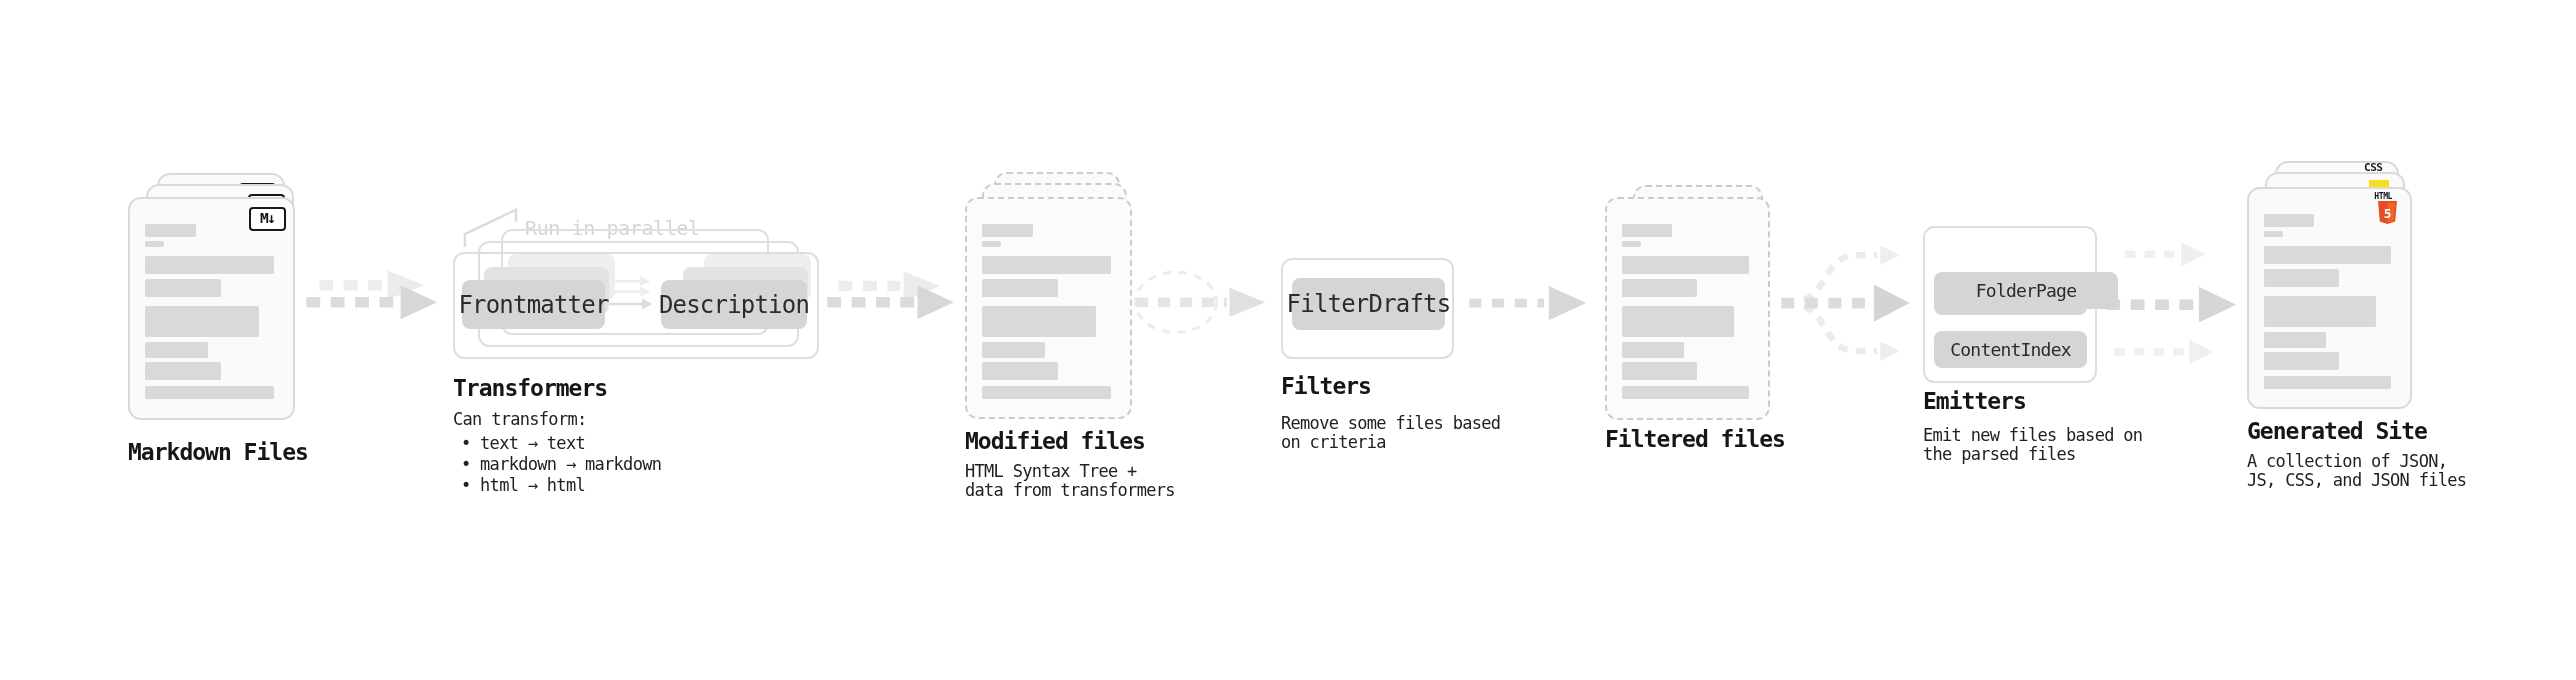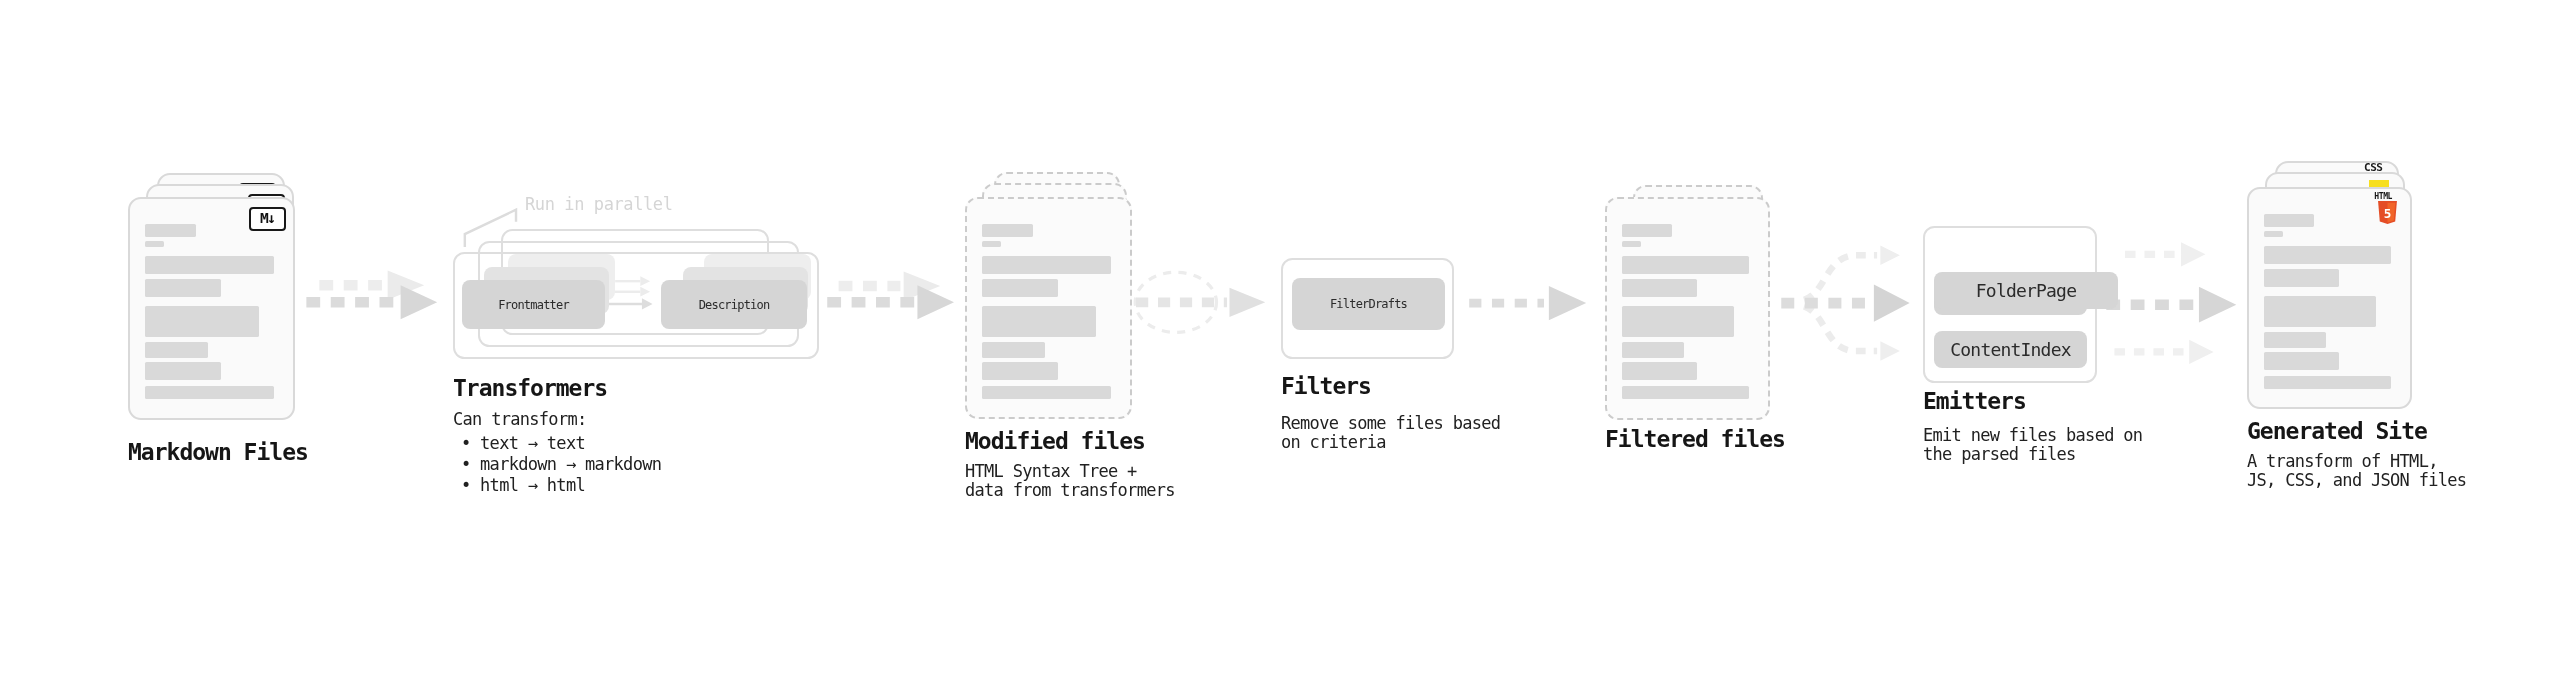--- a/index.html
+++ b/index.html
@@ -49,43 +49,43 @@
     border-radius: 11.4px;
     background: transparent;
   }
   .obox.filled { background: #ffffff; }
 
   
   .pill {
     position: absolute;
     background: #d5d5d5; border-radius: 8.1px;
     display: flex; align-items: center; justify-content: center;
-    color: #2b2b2b; font-size: 12px; letter-spacing: -0.8px;
+    color: #2b2b2b; font-size: 24px; letter-spacing: -0.8px;
     white-space: nowrap;
   }
   .pill.ghost1 { background: #e3e3e3; }
   .pill.ghost2 { background: #eeeeee; }
   .pill.small { font-size: 18px; }
 
   
   .slabel {
     position: absolute;
     font-size: 23px; font-weight: bold; color: #161616;
     letter-spacing: -1px; white-space: nowrap;
   }
   .sdesc {
     position: absolute;
     font-size: 17px; color: #212121; line-height: 21px;
     letter-spacing: -0.7px; white-space: nowrap;
   }
   .sdesc .title-line { margin-bottom: 3.3px; }
   .sdesc .bullet-line { margin-left: 8px; }
   .annot {
-    position: absolute; left: 525px; top: 194px;
-    font-size: 17px; color: #d5d5d5; letter-spacing: -0.4px; white-space: nowrap;
+    position: absolute; left: 525px; top: 216px;
+    font-size: 20px; color: #d5d5d5; letter-spacing: -0.4px; white-space: nowrap;
   }
 
   
   .css-badge { position: absolute; top: 0.8px; right: 14px; width: 19.5px; text-align: center; }
   .css-badge .txt { font-size: 11px; font-weight: bold; color: #1c1c1c; line-height: 7.3px; letter-spacing: -0.4px; }
   .css-badge .underline { height: 3.3px; background: #2b66e8; margin-top: 0.8px; border-radius: 0.8px; }
   .js-badge { position: absolute; top: 5.7px; right: 14px; width: 20.3px; height: 9.8px; background: #f7df1e; }
   .html5-badge { position: absolute; top: 3.3px; right: 9.8px; width: 26px; text-align: left; }
   .html5-badge .txt { font-size: 8.1px; font-weight: bold; color: #161616; line-height: 9px; letter-spacing: -0.4px; }
 
@@ -273,18 +273,18 @@
       <div class="bar"></div>
       <div class="bar"></div>
       <div class="bar"></div>
       <div class="bar"></div>
       <div class="bar"></div>
       <div class="bar"></div>
     </div>
   </div>
   <div class="slabel" style="left:2247px; top:418px;">Generated Site</div>
   <div class="sdesc" style="left:2247px; top:452px; line-height:19px;">
-    <div>A transform of HTML,</div>
+    <div>A collection of JSON,</div>
     <div>JS, CSS, and JSON files</div>
   </div>
 
 </div>
 
 
 </body></html>

